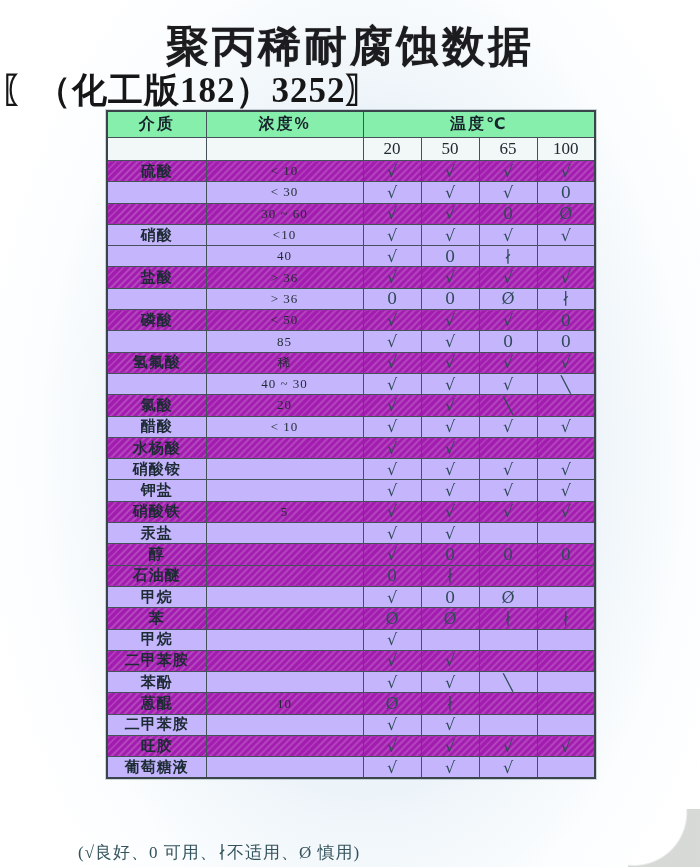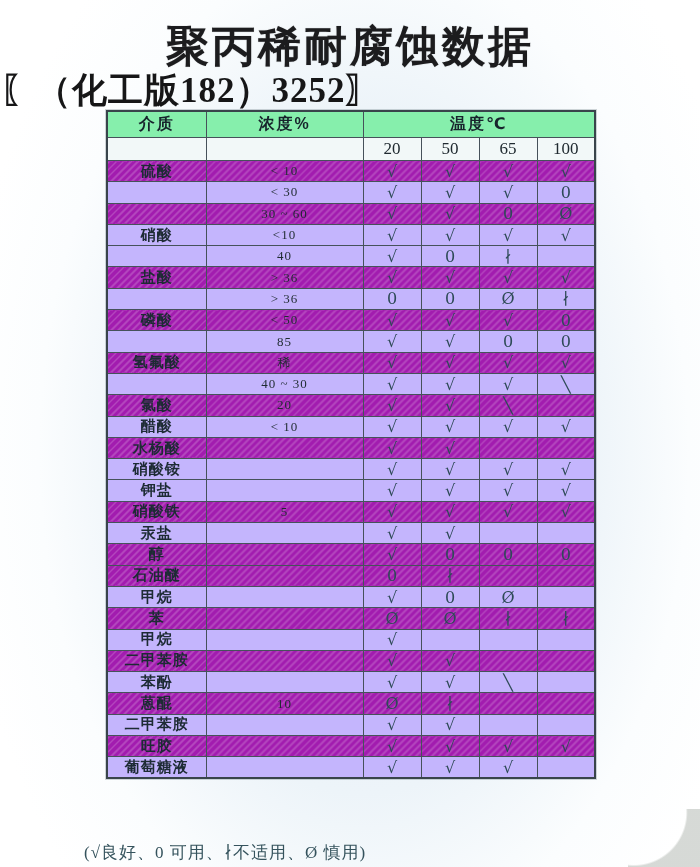--- a/index.html
+++ b/index.html
@@ -52,21 +52,21 @@
   tbody tr.stripe{background:#a21caf;}
   tbody tr.stripe td{
     background-image:repeating-linear-gradient(135deg, rgba(255,255,255,.18) 0 2px, rgba(0,0,0,0) 2px 5px);
   }
   td.medium{font-size:15px;font-weight:600;color:#1d2b34;letter-spacing:1px;}
   td.conc{font-family:"Liberation Serif","DejaVu Serif",serif;
     font-size:13px;color:#1f2b31;letter-spacing:1px;}
   td.val{font-family:"DejaVu Serif","Liberation Serif",serif;
     font-size:16px;color:#2e4a57;}
   .legend{
-    position:absolute;left:84px;top:841px;
+    position:absolute;left:78px;top:841px;
     font-family:"Liberation Serif","DejaVu Serif",serif;
     font-size:17px;color:#35535d;letter-spacing:1px;
   }
 </style>
 </head>
 <body>
 
 <div class="scan-wash"></div>
 <div class="corner-shadow"></div>
 

